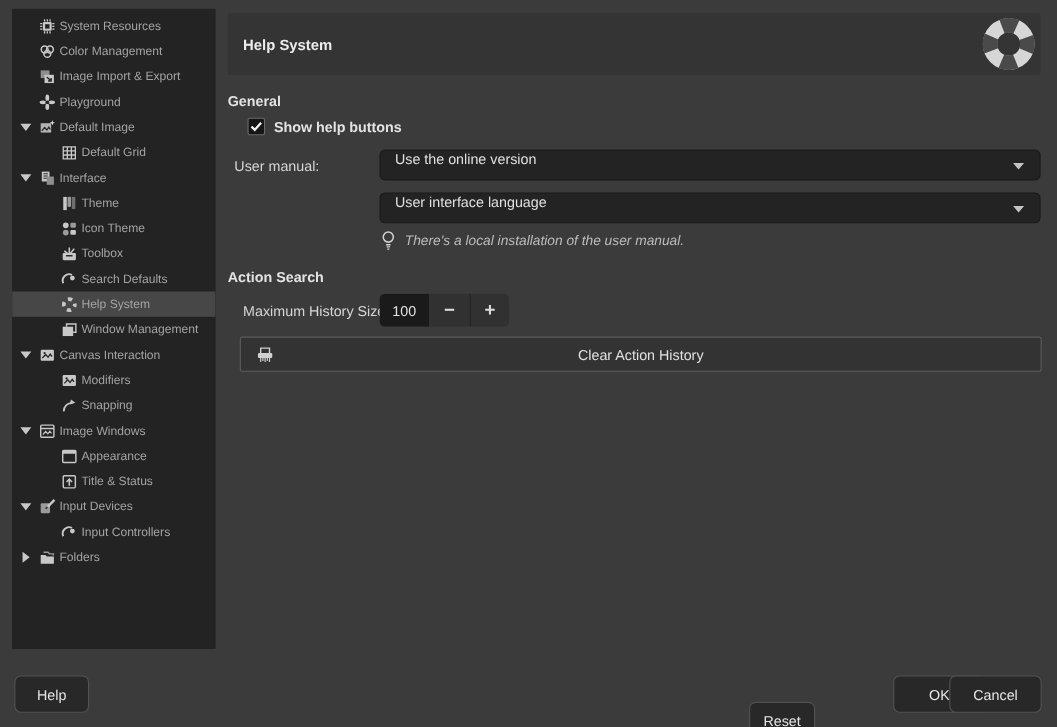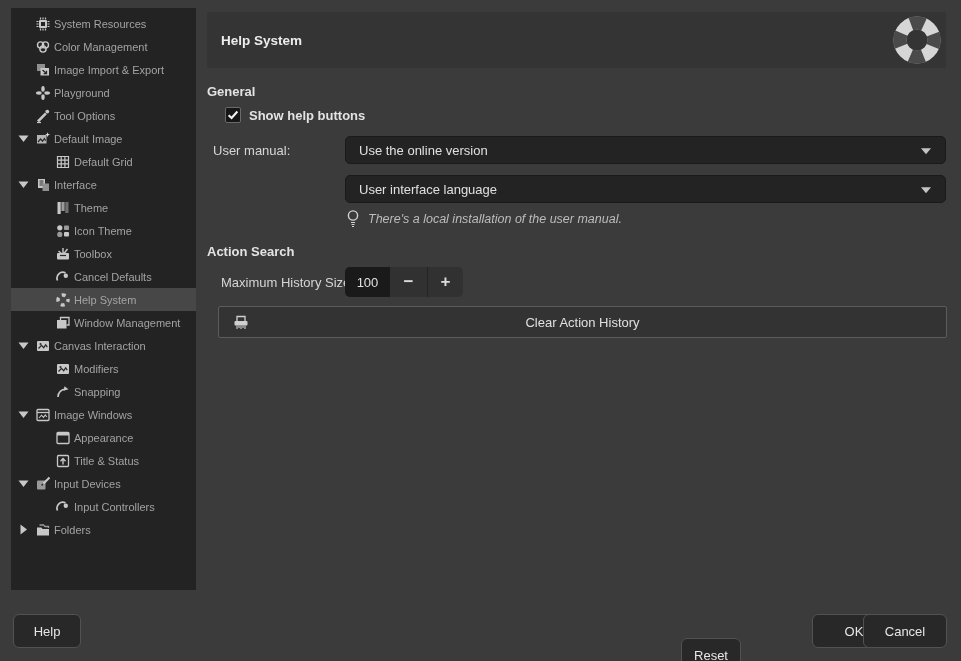--- a/index.html
+++ b/index.html
@@ -49,21 +49,21 @@
   }
   .check-row .clabel { font-weight:bold; margin-left:8px; color:#e3e3e3; }
 
   .field-label { position:absolute; color:#d6d6d6; }
   #user-manual-label { left:213px; top:143px; }
   #max-history-label { left:221px; top:275px; }
 
   .dropdown {
     position:absolute; left:345px; width:601px; height:28px;
     background:#232323; border:1px solid #1a1a1a; border-radius:5px;
-    display:flex; align-items:center; cursor:default;
+    display:flex; cursor:default;
   }
   #dd-user-manual { top:136px; }
   #dd-language { top:175px; }
   .dropdown .dtext { margin-left:13px; color:#e0e0e0; }
   .dropdown .darrow { position:absolute; right:13px; top:10px; width:12px; height:8px; }
 
   .tip-row { position:absolute; left:346px; top:209px; display:flex; align-items:center; }
   .tip-row .bulb { width:14px; height:19px; margin-right:8px; }
   .tip-row .tip-text { font-style:italic; color:#bcbcbc; font-size:12.5px; }
 
@@ -142,30 +142,20 @@
             <ellipse cx="12" cy="8" rx="3" ry="1.7"></ellipse>
             <ellipse cx="8" cy="12" rx="1.7" ry="3"></ellipse>
             <ellipse cx="4" cy="8" rx="3" ry="1.7"></ellipse>
           </g>
           <circle cx="8" cy="8" r="1.6" fill="#232323"></circle>
         </svg>
       </span>
       <span class="slabel">Playground</span>
     </div>
     <div class="srow lvl0">
-      <span class="sicon">
-        <svg viewBox="0 0 16 16">
-          <path d="M2 12.5 L10 4.5 l1.8 1.8 L4 14.3 Z" fill="#c8c8c8"></path>
-          <circle cx="12.3" cy="3.6" r="1.9" fill="#c8c8c8"></circle>
-          <path d="M2 14.5 h4" stroke="#c8c8c8" stroke-width="1.2"></path>
-        </svg>
-      </span>
-      <span class="slabel">Tool Options</span>
-    </div>
-    <div class="srow lvl0">
       <span class="expander">
         <svg viewBox="0 0 13 13">
           <path d="M1.5 3.5 h10 l-5 6.5 z" fill="#c8c8c8"></path>
         </svg>
       </span>
       <span class="sicon">
         <svg viewBox="0 0 16 16">
           <rect x="2" y="4" width="9.5" height="8.5" fill="#b4b4b4"></rect>
           <path d="M3 11 l2.6-3 2 2.2 1.8-2.6 1.3 2" stroke="#2a2a2a" stroke-width="1.2" fill="none"></path>
           <path d="M12.6 1.2 l.6 1.9 1.9.6 -1.9.6 -.6 1.9 -.6-1.9 -1.9-.6 1.9-.6z" fill="#e2e2e2"></path>
@@ -227,21 +217,21 @@
       </span>
       <span class="slabel">Toolbox</span>
     </div>
     <div class="srow lvl1">
       <span class="sicon">
         <svg viewBox="0 0 16 16">
           <path d="M2.5 11.5 a5.8 5.8 0 0 1 8-7.5" stroke="#c8c8c8" stroke-width="1.7" fill="none"></path>
           <circle cx="10.8" cy="6.8" r="2.2" fill="#c8c8c8"></circle>
         </svg>
       </span>
-      <span class="slabel">Cancel Defaults</span>
+      <span class="slabel">Search Defaults</span>
     </div>
     <div class="srow lvl1 selected">
       <span class="sicon">
         <svg viewBox="0 0 16 16">
           <circle cx="8" cy="8" r="5" fill="none" stroke="#c8c8c8" stroke-width="3.4" stroke-dasharray="3.93 3.93" stroke-dashoffset="1.9"></circle>
         </svg>
       </span>
       <span class="slabel">Help System</span>
     </div>
     <div class="srow lvl1">

